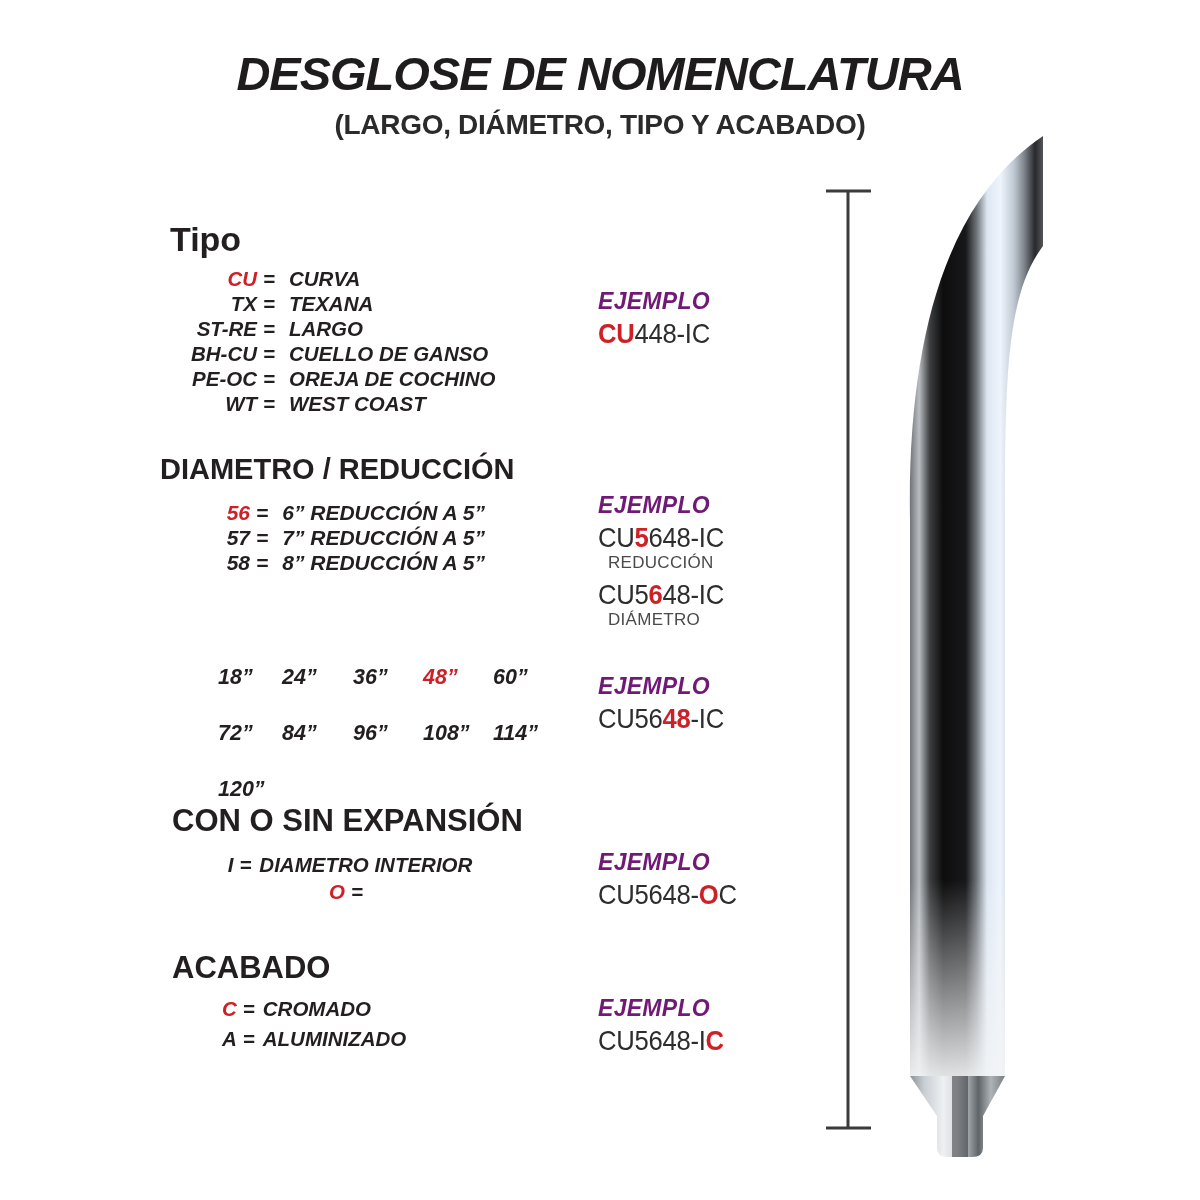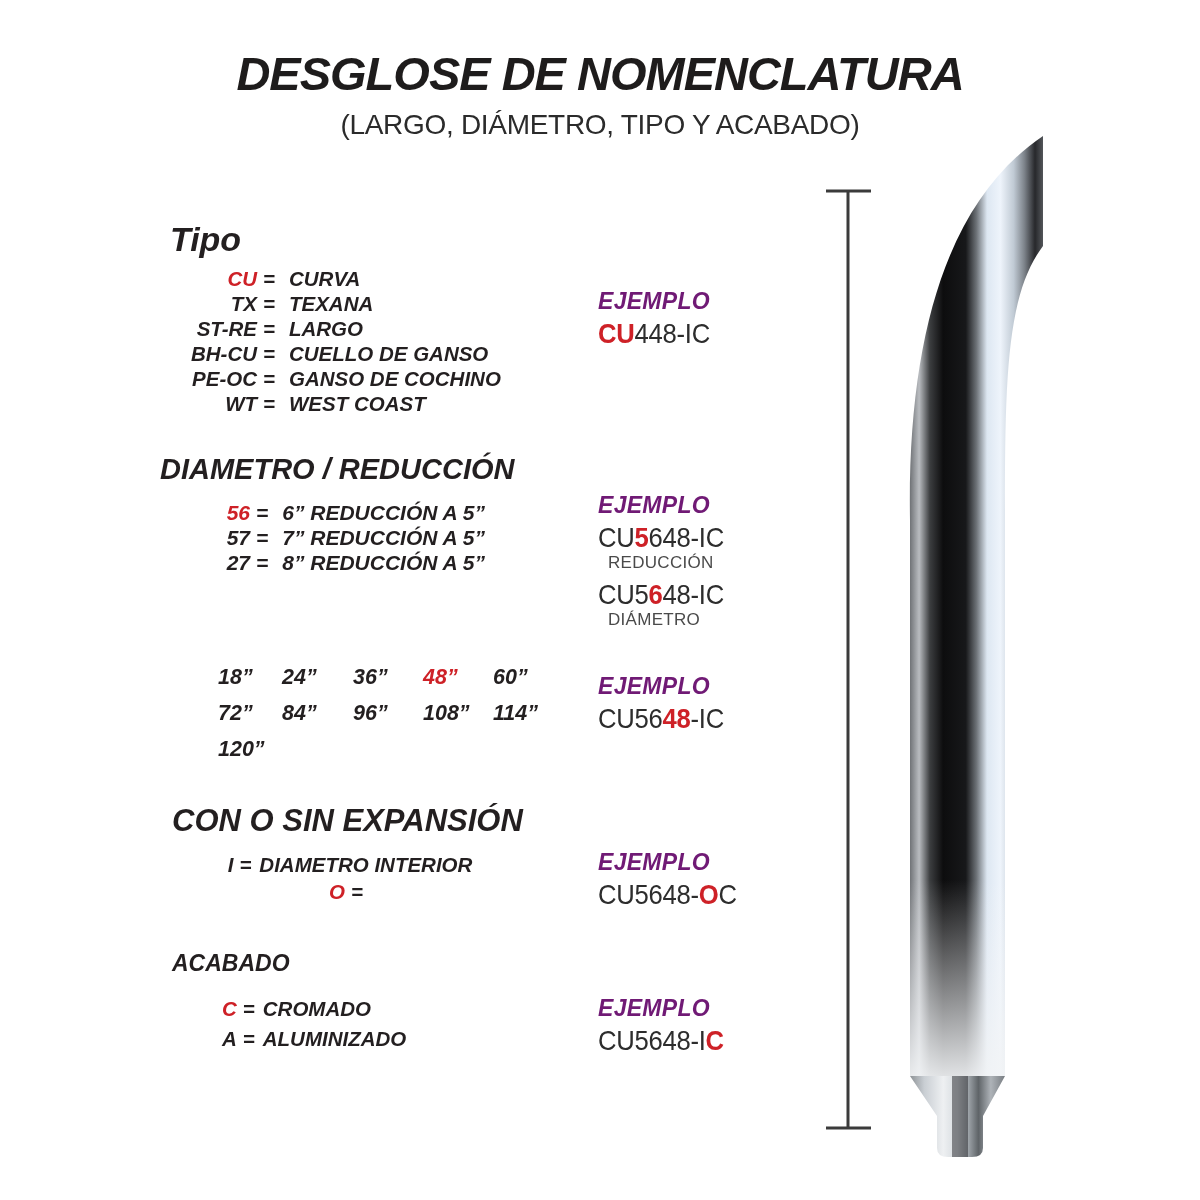--- a/index.html
+++ b/index.html
@@ -6,43 +6,43 @@
   .canvas{
     position:relative;width:1200px;height:1200px;background:#ffffff;overflow:hidden;
     font-family:"Liberation Sans",sans-serif;color:#231f20;
   }
   
   .hdr{position:absolute;top:0;left:0;width:1200px;text-align:center;}
   .title{
     margin:0;padding-top:46px;font-size:47px;font-weight:bold;font-style:italic;
     letter-spacing:-1px;color:#1e1c1c;
   }
-  .subtitle{margin-top:8px;font-size:28px;font-weight:400;color:#2b2b2b;letter-spacing:-.3px;}
-  
-  .sec-h{position:absolute;margin:0;font-style:italic;font-weight:bold;color:#231f20;}
+  .subtitle{margin-top:8px;font-size:28px;font-weight:700;color:#2b2b2b;letter-spacing:-.3px;}
+  
+  .sec-h{position:absolute;margin:0;font-weight:bold;color:#231f20;}
   .h-tipo{left:170px;top:220px;font-size:34px;}
   .h-diam{left:160px;top:453px;font-size:29px;}
   .h-long{left:170px;top:620px;font-size:31px;}
   .h-exp {left:172px;top:803px;font-size:31px;}
-  .h-acab{left:172px;top:950px;font-size:23px;}
+  .h-acab{left:172px;top:950px;font-size:31px;}
   
   .rows{position:absolute;display:flex;flex-direction:column;}
   .row{display:flex;align-items:baseline;font-style:italic;font-weight:bold;}
   .tipo-rows{left:170px;top:266px;}
   .tipo-rows .row{font-size:20.5px;line-height:25px;}
   .tipo-rows .code{width:87px;text-align:right;}
   .diam-rows{left:160px;top:500px;}
   .diam-rows .row{font-size:21px;line-height:25px;justify-content:flex-end;}
   .diam-rows .code{width:90px;text-align:right;}
   .eq{margin:0 14px 0 6px;}
   .red{color:#ce2127;}
   
   .long-grid{
     position:absolute;left:218px;top:666px;display:grid;
-    grid-template-columns:64px 71px 70px 70px 80px;row-gap:13px;
+    grid-template-columns:64px 71px 70px 70px 80px;row-gap:33px;
     font-size:21.5px;font-weight:bold;font-style:italic;line-height:23px;
   }
   
   .exp-rows{left:150px;top:851px;width:400px;}
   .exp-rows .row{font-size:20.5px;line-height:27px;justify-content:center;}
   .exp-rows .eq{margin:0 8px 0 6px;}
   
   .acab-rows{left:222px;top:994px;}
   .acab-rows .row{font-size:20.5px;line-height:30px;}
   .acab-rows .eq{margin:0 8px 0 6px;}
@@ -137,21 +137,21 @@
       <span class="desc">LARGO</span>
     </div>
     <div class="row">
       <span class="code">BH-CU</span>
       <span class="eq">=</span>
       <span class="desc">CUELLO DE GANSO</span>
     </div>
     <div class="row">
       <span class="code">PE-OC</span>
       <span class="eq">=</span>
-      <span class="desc">GANSO DE COCHINO</span>
+      <span class="desc">OREJA DE COCHINO</span>
     </div>
     <div class="row">
       <span class="code">WT</span>
       <span class="eq">=</span>
       <span class="desc">WEST COAST</span>
     </div>
   </div>
 
   <h2 class="sec-h h-diam">DIAMETRO / REDUCCIÓN</h2>
   <div class="rows diam-rows">
@@ -159,21 +159,21 @@
       <span class="code red">56</span>
       <span class="eq">=</span>
       <span class="desc">6” REDUCCIÓN A 5”</span>
     </div>
     <div class="row">
       <span class="code">57</span>
       <span class="eq">=</span>
       <span class="desc">7” REDUCCIÓN A 5”</span>
     </div>
     <div class="row">
-      <span class="code">27</span>
+      <span class="code">58</span>
       <span class="eq">=</span>
       <span class="desc">8” REDUCCIÓN A 5”</span>
     </div>
   </div>
 
   <div class="long-grid">
     <span>18”</span>
     <span>24”</span>
     <span>36”</span>
     <span class="red">48”</span>

